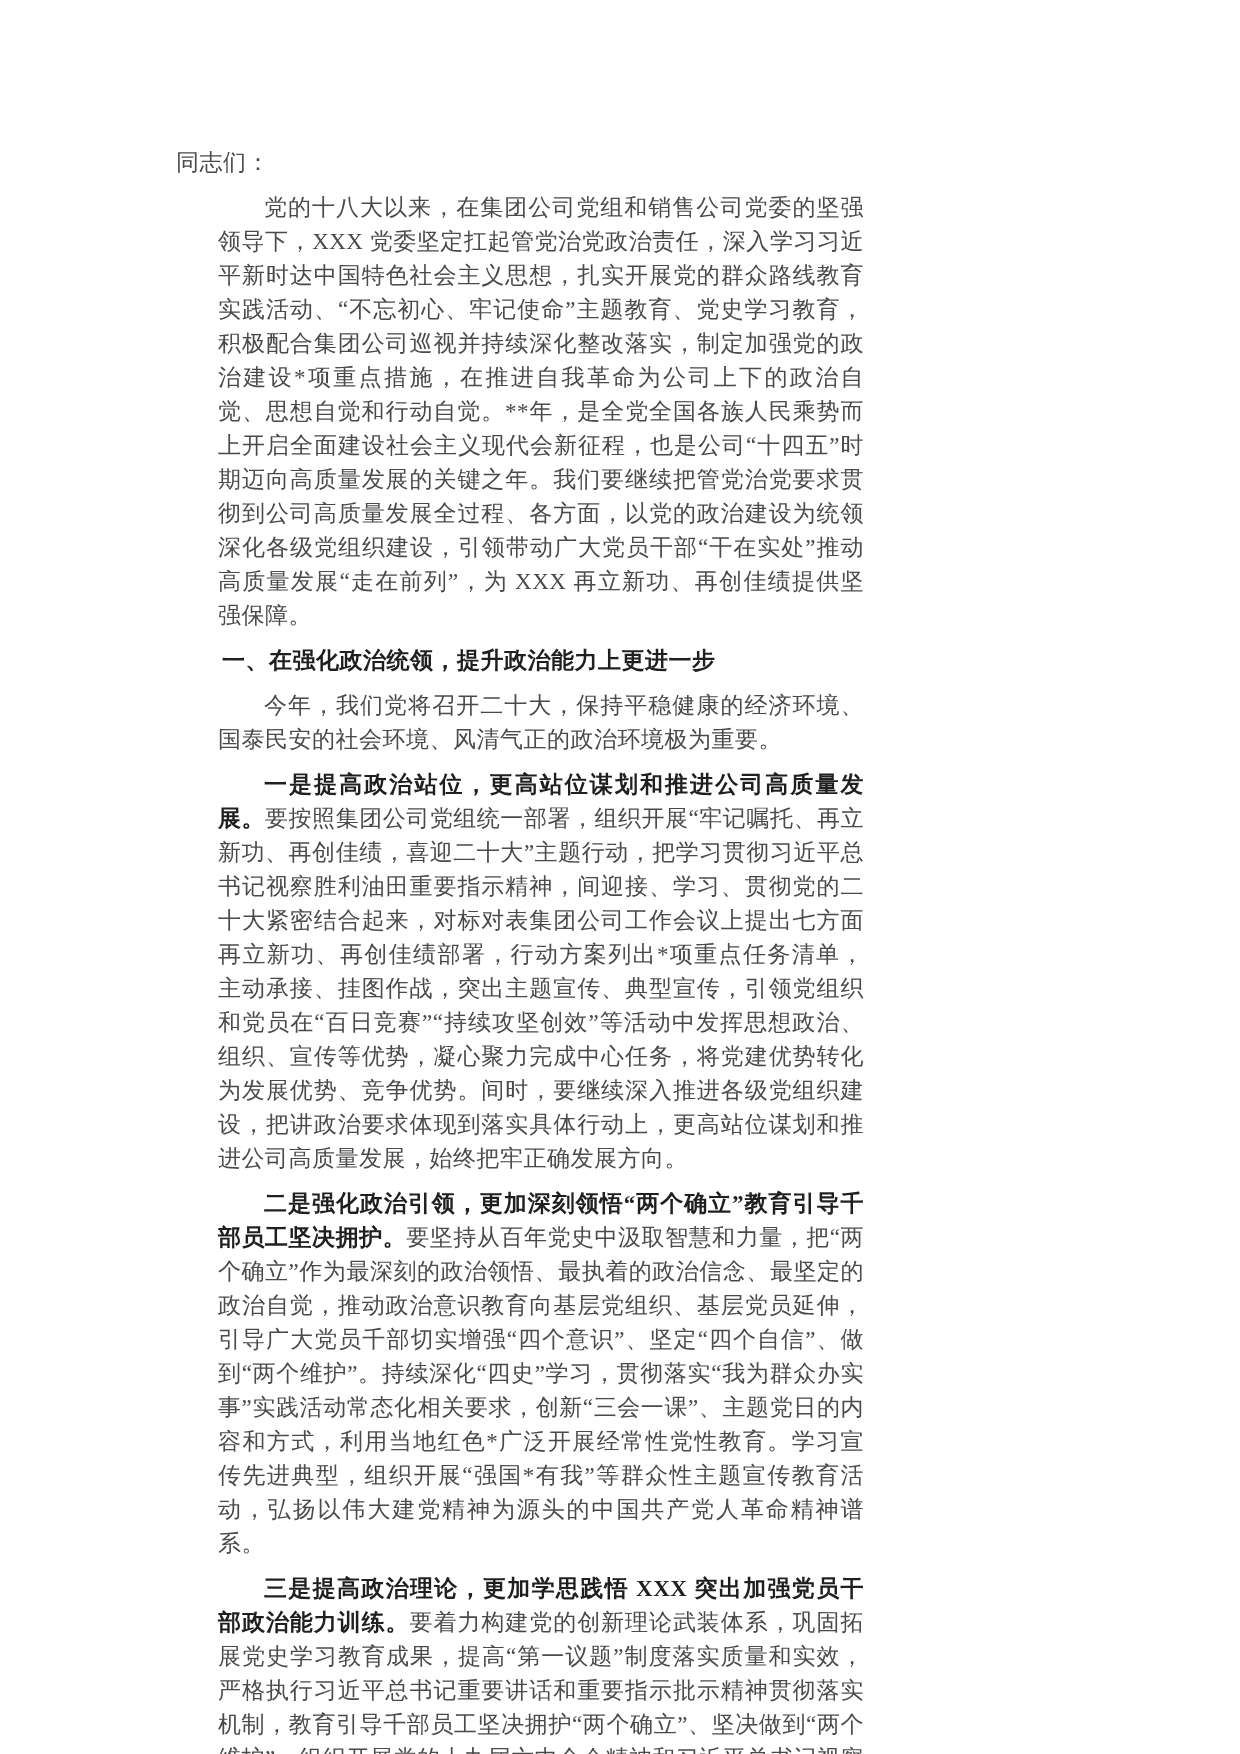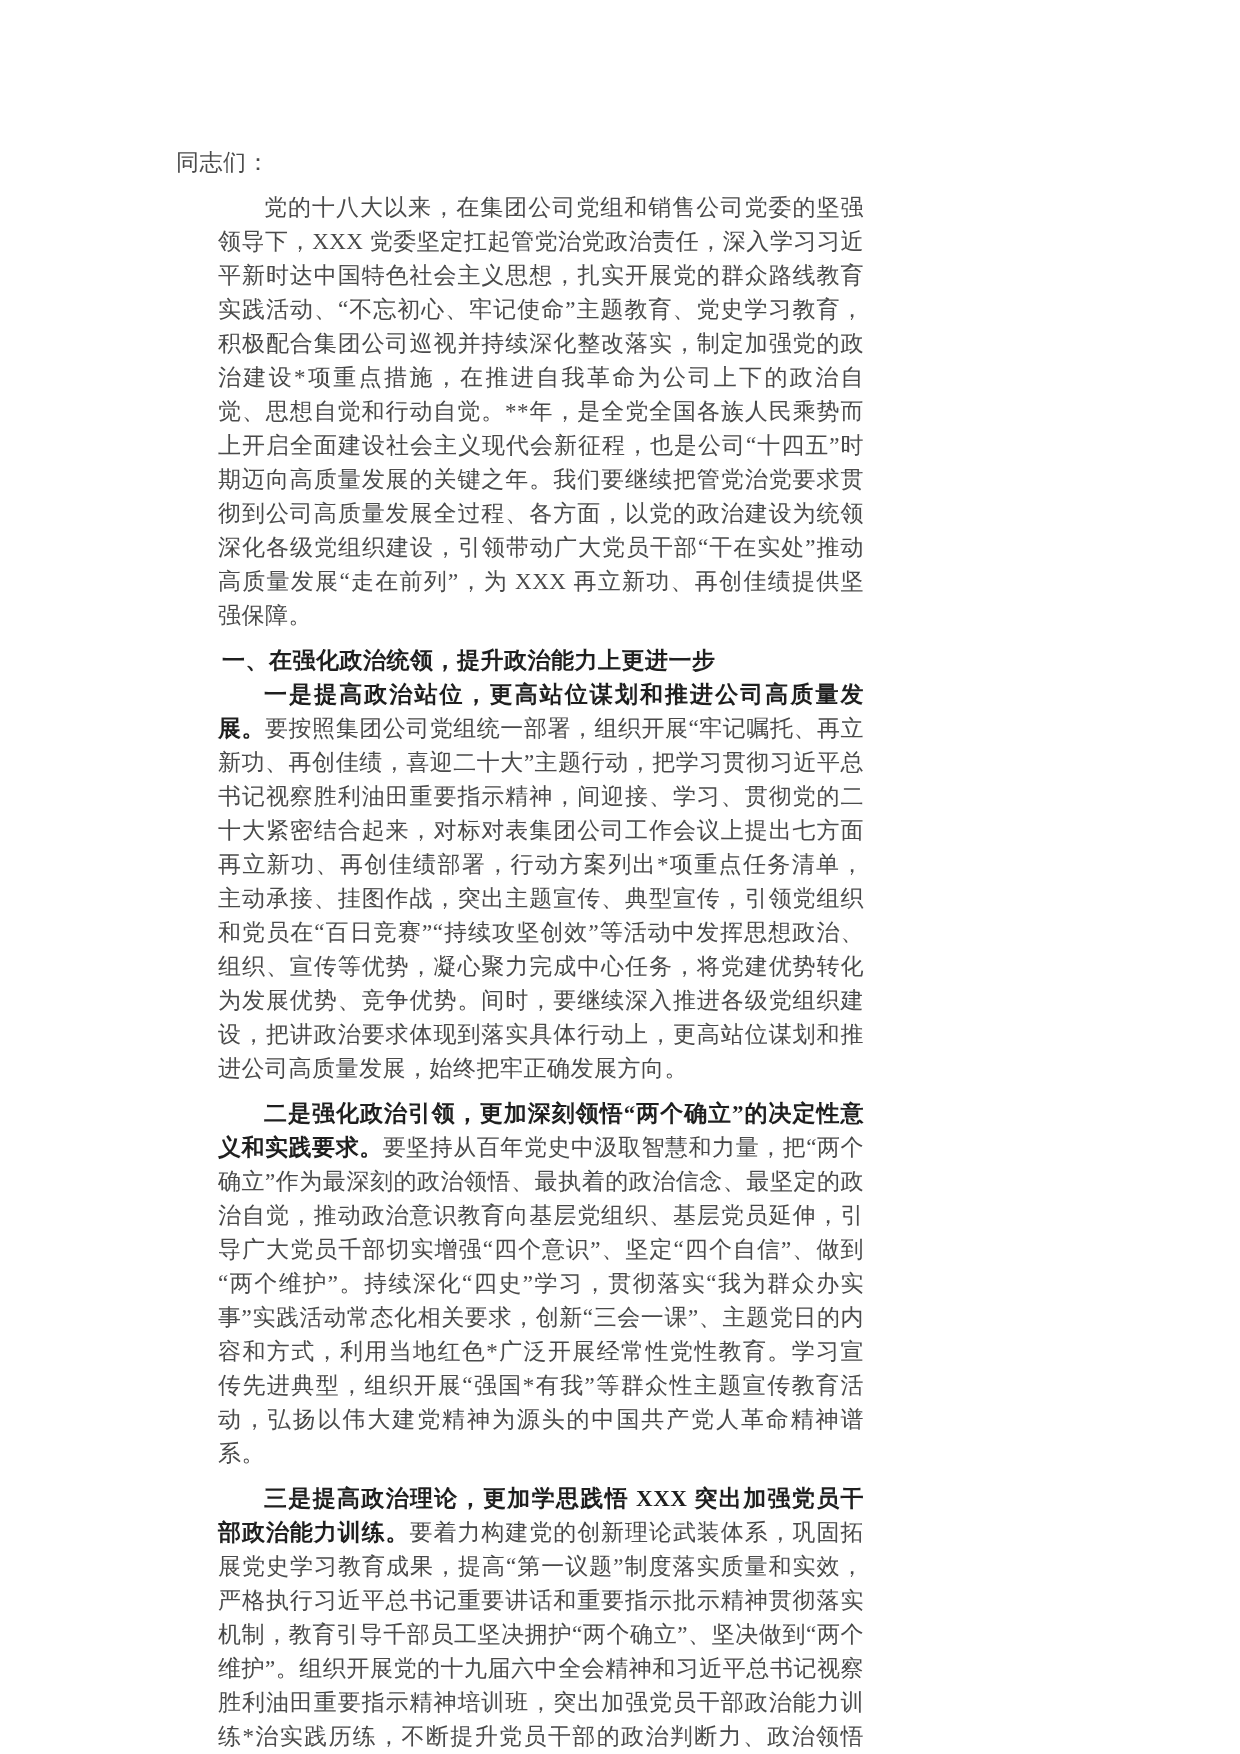--- a/index.html
+++ b/index.html
@@ -27,32 +27,34 @@
   }
   .para {
     text-indent: 2em;
     text-align: justify;
     margin-bottom: 11px;
     margin-left: 42px;
   }
   .heading {
     text-indent: 2em;
     text-align: justify;
+    margin-bottom: 11px;
   }
   .heading strong,
   .para strong {
     color: var(--strong-color);
     font-weight: bold;
   }
 </style>
 </head>
 <body>
 
 <div class="page">
   <p class="salutation">同志们：</p>
   <div id="blocks">
       <p class="para"><span>党的十八大以来，在集团公司党组和销售公司党委的坚强领导下，XXX 党委坚定扛起管党治党政治责任，深入学习习近平新时达中国特色社会主义思想，扎实开展党的群众路线教育实践活动、“不忘初心、牢记使命”主题教育、党史学习教育，积极配合集团公司巡视并持续深化整改落实，制定加强党的政治建设*项重点措施，在推进自我革命为公司上下的政治自觉、思想自觉和行动自觉。**年，是全党全国各族人民乘势而上开启全面建设社会主义现代会新征程，也是公司“十四五”时期迈向高质量发展的关键之年。我们要继续把管党治党要求贯彻到公司高质量发展全过程、各方面，以党的政治建设为统领深化各级党组织建设，引领带动广大党员干部“干在实处”推动高质量发展“走在前列”，为 XXX 再立新功、再创佳绩提供坚强保障。</span></p>
       <p class="heading"><strong>一、在强化政治统领，提升政治能力上更进一步</strong></p>
+      <p class="para"><span>今年，我们党将召开二十大，保持平稳健康的经济环境、国泰民安的社会环境、风清气正的政治环境极为重要。</span></p>
       <p class="para"><strong>一是提高政治站位，更高站位谋划和推进公司高质量发展。</strong><span>要按照集团公司党组统一部署，组织开展“牢记嘱托、再立新功、再创佳绩，喜迎二十大”主题行动，把学习贯彻习近平总书记视察胜利油田重要指示精神，间迎接、学习、贯彻党的二十大紧密结合起来，对标对表集团公司工作会议上提出七方面再立新功、再创佳绩部署，行动方案列出*项重点任务清单，主动承接、挂图作战，突出主题宣传、典型宣传，引领党组织和党员在“百日竞赛”“持续攻坚创效”等活动中发挥思想政治、组织、宣传等优势，凝心聚力完成中心任务，将党建优势转化为发展优势、竞争优势。间时，要继续深入推进各级党组织建设，把讲政治要求体现到落实具体行动上，更高站位谋划和推进公司高质量发展，始终把牢正确发展方向。</span></p>
-      <p class="para"><strong>二是强化政治引领，更加深刻领悟“两个确立”的决定性意义和实践要求。</strong><span>要坚持从百年党史中汲取智慧和力量，把“两个确立”作为最深刻的政治领悟、最执着的政治信念、最坚定的政治自觉，推动政治意识教育向基层党组织、基层党员延伸，引导广大党员千部切实增强“四个意识”、坚定“四个自信”、做到“两个维护”。持续深化“四史”学习，贯彻落实“我为群众办实事”实践活动常态化相关要求，创新“三会一课”、主题党日的内容和方式，利用当地红色*广泛开展经常性党性教育。学习宣传先进典型，组织开展“强国*有我”等群众性主题宣传教育活动，弘扬以伟大建党精神为源头的中国共产党人革命精神谱系。</span></p>
+      <p class="para"><strong>二是强化政治引领，更加深刻领悟“两个确立”教育引导千部员工坚决拥护。</strong><span>要坚持从百年党史中汲取智慧和力量，把“两个确立”作为最深刻的政治领悟、最执着的政治信念、最坚定的政治自觉，推动政治意识教育向基层党组织、基层党员延伸，引导广大党员千部切实增强“四个意识”、坚定“四个自信”、做到“两个维护”。持续深化“四史”学习，贯彻落实“我为群众办实事”实践活动常态化相关要求，创新“三会一课”、主题党日的内容和方式，利用当地红色*广泛开展经常性党性教育。学习宣传先进典型，组织开展“强国*有我”等群众性主题宣传教育活动，弘扬以伟大建党精神为源头的中国共产党人革命精神谱系。</span></p>
       <p class="para"><strong>三是提高政治理论，更加学思践悟 XXX 突出加强党员干部政治能力训练。</strong><span>要着力构建党的创新理论武装体系，巩固拓展党史学习教育成果，提高“第一议题”制度落实质量和实效，严格执行习近平总书记重要讲话和重要指示批示精神贯彻落实机制，教育引导千部员工坚决拥护“两个确立”、坚决做到“两个维护”。组织开展党的十九届六中全会精神和习近平总书记视察胜利油田重要指示精神培训班，突出加强党员干部政治能力训练*治实践历练，不断提升党员干部的政治判断力、政治领悟力、政治执行力。更加学思践悟（总支）会研究重大事项时，要自觉间党的理论和路线方针政策对标对表，确保不偏向、不</span></p>
     </div>
 </div>
 
 </body></html>

